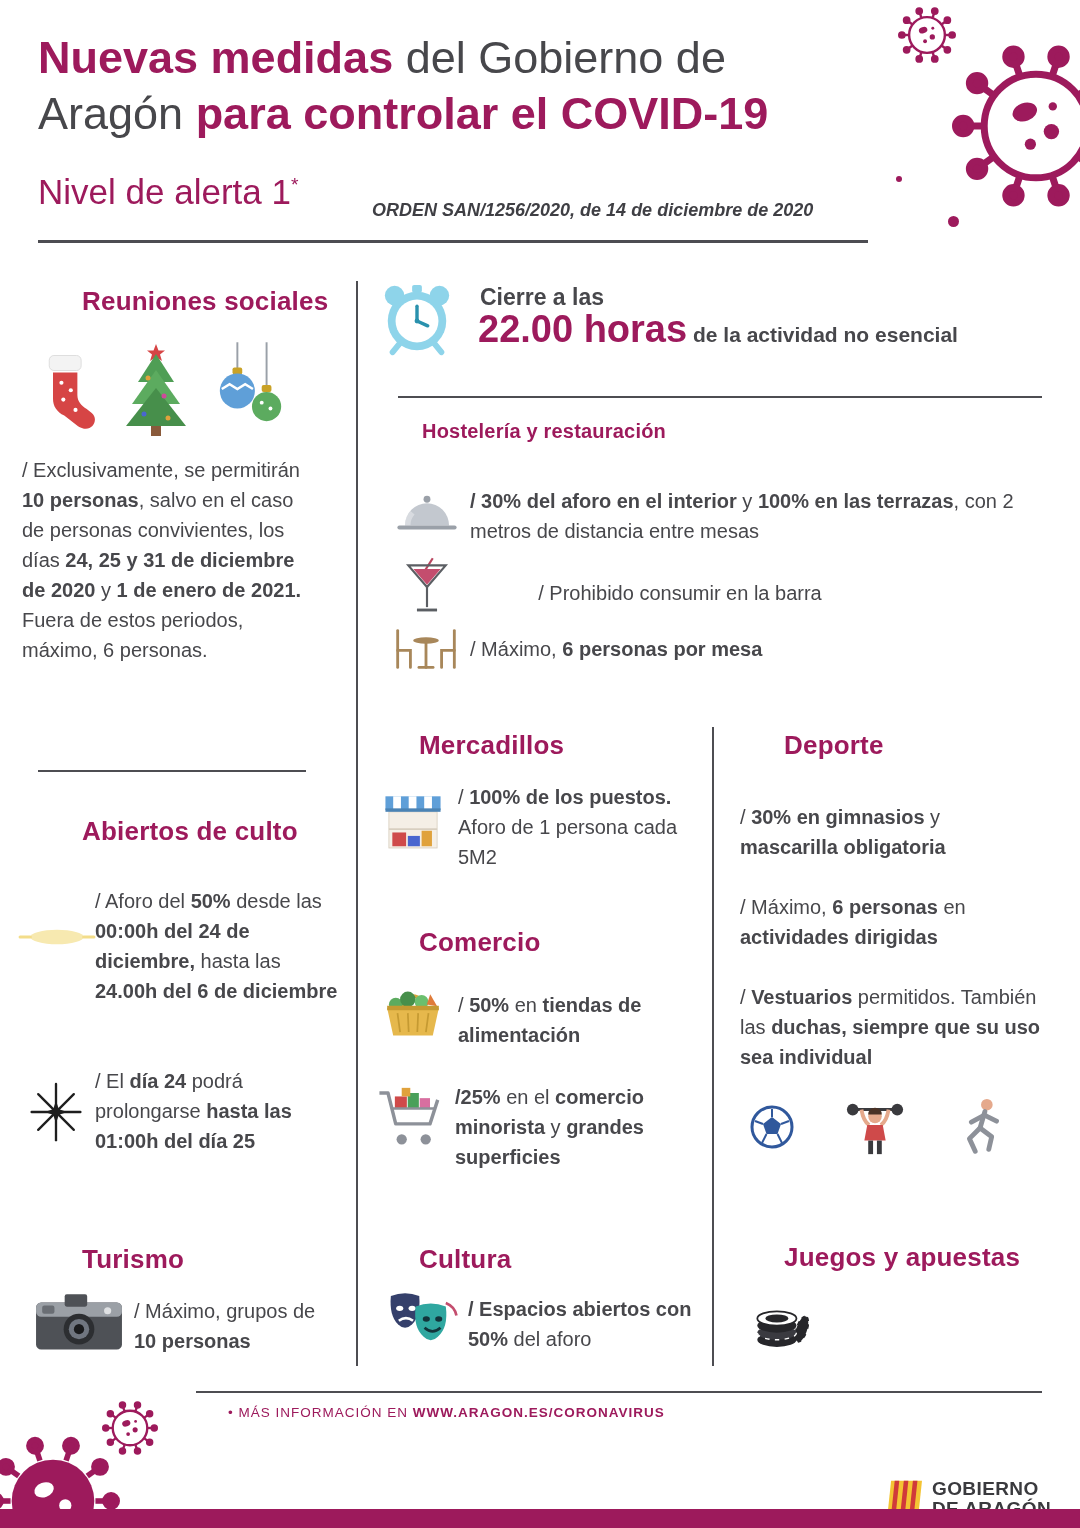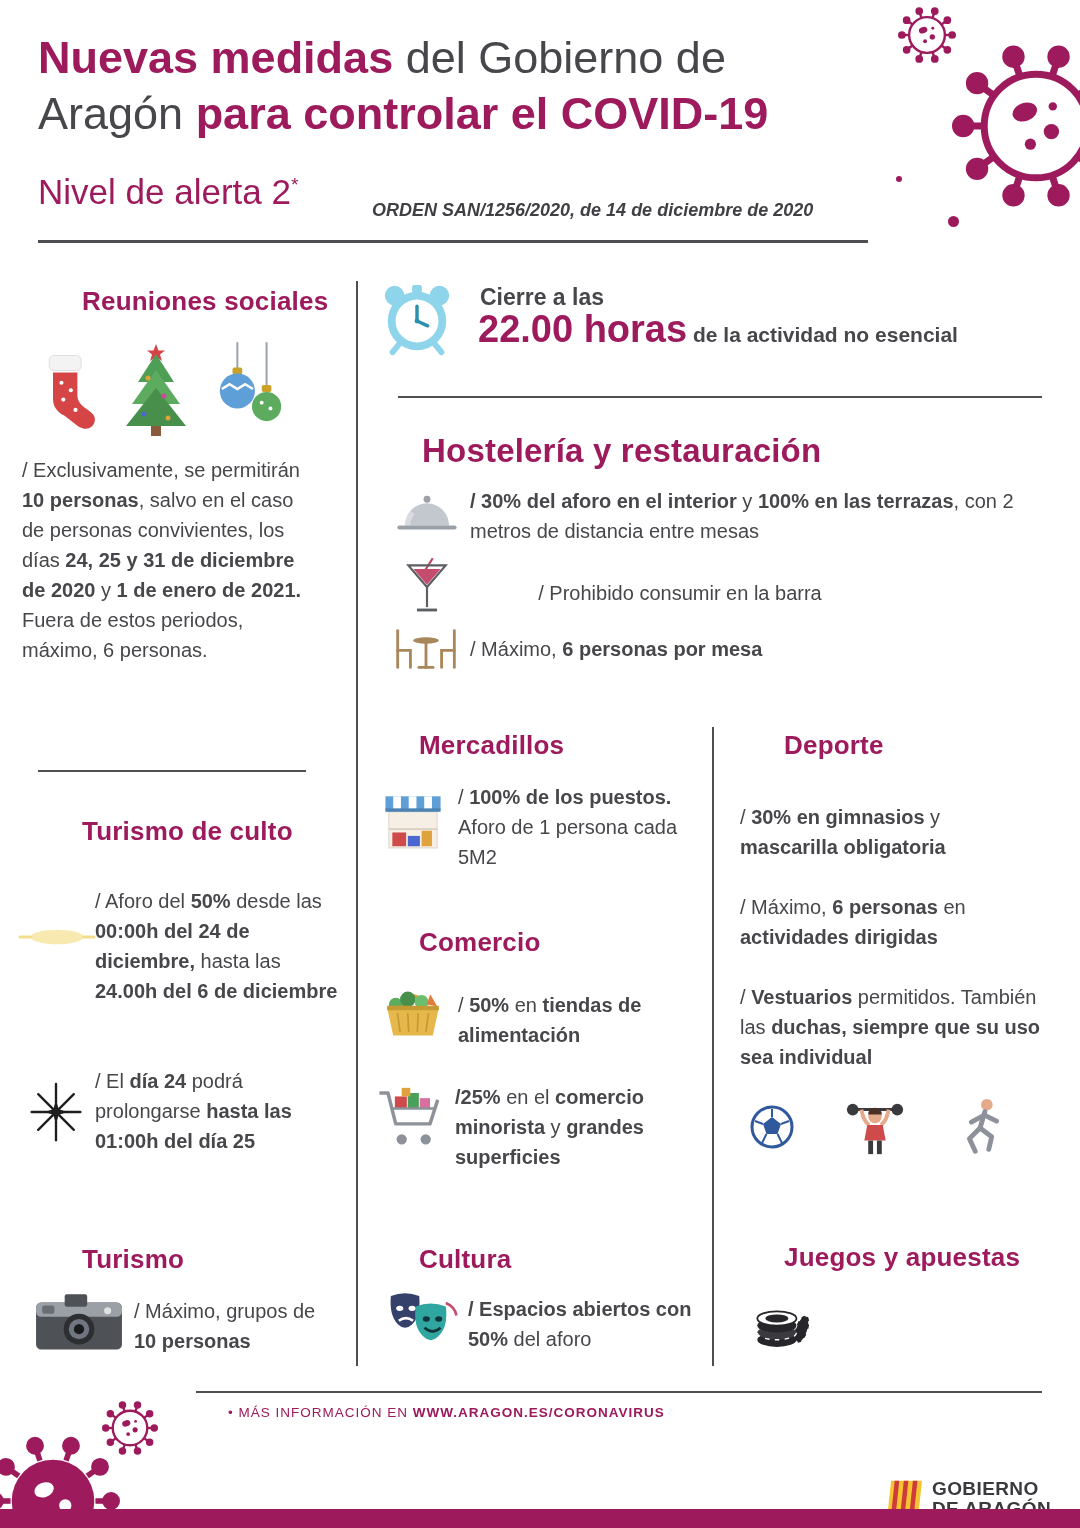--- a/index.html
+++ b/index.html
@@ -40,21 +40,21 @@
   #vdiv1 { left:356px; top:281px; height:1085px; }
   #vdiv2 { left:712px; top:727px; height:639px; }
 
   #clock-icon { left:378px; top:280px; width:78px; height:78px; }
   #closure-l1 { position:absolute; left:480px; top:284px; font-size:23px; font-weight:700; }
   #closure-l2 { position:absolute; left:478px; top:308px; font-size:21px; }
   .hl-big { color:var(--accent); font-weight:700; font-size:38px;margin-top:29px; }
   .hl-sfx { font-weight:700; font-size:21px; color:var(--ink); }
   #closure-rule { left:398px; top:396px; width:644px; }
 
-  #t-hosteleria { left:378px; top:432px; font-size:33px; }
+  #t-hosteleria { left:378px; top:420px; font-size:20px; }
   #cloche-icon { left:396px; top:490px; width:62px; height:46px; }
   #p-host1 { left:470px; top:486px; width:568px; }
   #cocktail-icon { left:404px; top:546px; width:46px; height:82px; }
   #p-host2 { left:470px; top:578px; width:420px;text-align:center; }
   #table-icon { left:392px; top:626px; width:68px; height:46px; }
   #p-host3 { left:470px; top:634px; width:420px; }
 
   #t-mercadillos { left:375px; top:730px; }
   #market-icon { left:382px; top:790px; width:62px; height:66px; }
   #p-merc { left:458px; top:782px; width:234px; }
@@ -345,21 +345,21 @@
     </symbol>
   </defs>
 </svg>
 
 <div class="page">
 
   <h1 id="title">
     <div><span class="accent">Nuevas medidas</span><span class="plain"> del Gobierno de</span></div>
     <div><span class="plain">Aragón </span><span class="accent">para controlar el COVID-19</span></div>
   </h1>
-  <div id="alert"><span>Nivel de alerta 2</span><span class="sup">*</span></div>
+  <div id="alert"><span>Nivel de alerta 1</span><span class="sup">*</span></div>
   <div id="order">ORDEN SAN/1256/2020, de 14 de diciembre de 2020</div>
   <div id="hdr-rule" class="hr"></div>
 
   <svg id="virus-big-tr" class="virus">
       <use href="#sym-virus-outline"></use>
     </svg>
   <svg id="virus-small-tr" class="virus">
       <use href="#sym-virus-outline"></use>
     </svg>
   <div id="dot-tr-1" class="dot"></div>
@@ -374,21 +374,21 @@
         <use href="#sym-tree"></use>
       </svg>
     <svg width="74" height="94">
         <use href="#sym-ornaments"></use>
       </svg>
   </div>
   <div id="p-reuniones" class="txt"><span>/ Exclusivamente, se permitirán </span><span class="b">10 personas</span><span>, salvo en el caso de personas convivientes, los días </span><span class="b">24, 25 y 31 de diciembre de 2020</span><span> y </span><span class="b">1 de enero de 2021.</span><span> Fuera de estos periodos, máximo, 6 personas.</span></div>
 
   <div id="lc-rule" class="hr"></div>
 
-  <div id="t-culto" class="sec-title">Turismo de culto</div>
+  <div id="t-culto" class="sec-title">Abiertos de culto</div>
   <svg id="sun-icon" class="icon">
       <use href="#sym-sun"></use>
     </svg>
   <div id="p-culto1" class="txt"><span>/ Aforo del </span><span class="b">50%</span><span>  desde las </span><span class="b">00:00h del 24 de diciembre,</span><span> hasta las </span><span class="b">24.00h del 6 de diciembre</span></div>
   <svg id="sparkle-icon" class="icon">
       <use href="#sym-sparkle"></use>
     </svg>
   <div id="p-culto2" class="txt"><span>/ El </span><span class="b">día 24</span><span> podrá prolongarse </span><span class="b">hasta las 01:00h del día 25</span></div>
 
   <div id="t-turismo" class="sec-title">Turismo</div>

